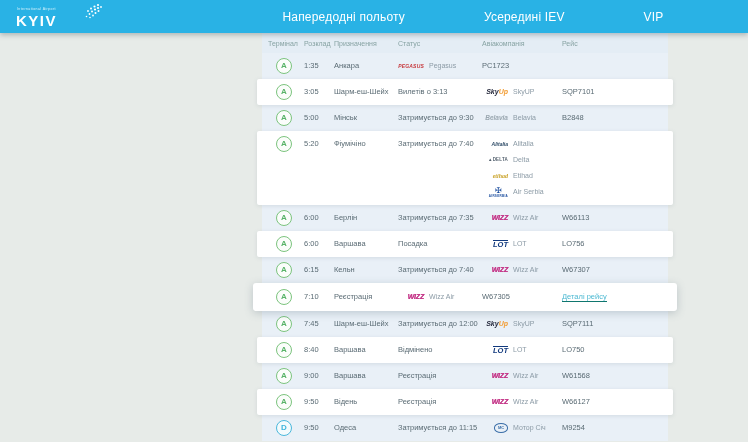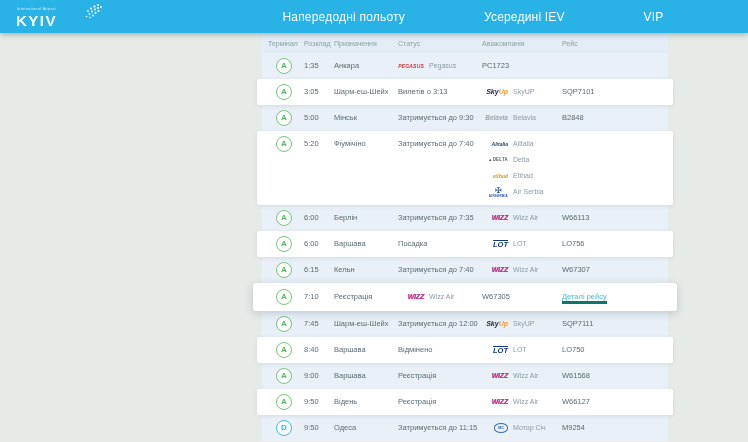--- a/index.html
+++ b/index.html
@@ -62,21 +62,21 @@
   .logo-etihad { color:#c9a227; font-size:6px; font-style:italic; font-weight:bold; font-family:"Liberation Serif", serif; }
   .logo-airserbia { display:flex; flex-direction:column; align-items:center; line-height:1; }
   .logo-airserbia .emblem { color:#1b4d9e; font-size:8px; line-height:8px; }
   .logo-airserbia .sub { color:#1b4d9e; font-size:3px; font-weight:bold; letter-spacing:.3px; }
   .logo-wizz { color:#c5398a; font-size:7px; font-weight:bold; font-style:italic; letter-spacing:-.2px; text-shadow:0 0 .4px #c5398a; }
   .logo-lot { color:#11397d; font-size:7.5px; font-weight:bold; font-style:italic; border-top:1px solid #11397d; line-height:8px; }
   .logo-motorsich { border:1.5px solid #3a6ea8; color:#3a6ea8; border-radius:50%/45%;
       width:14px; height:10px; display:inline-flex; align-items:center; justify-content:center;
       font-size:4px; font-weight:bold; }
 
-  .details-link { font-size:7.5px; color:#4cb9d2; cursor:pointer; border-bottom:3px solid #0f766e; padding-bottom:0; white-space:nowrap; }
+  .details-link { font-size:7.5px; color:#4cb9d2; cursor:pointer; border-bottom:1px solid #0f766e; padding-bottom:0; white-space:nowrap; }
 </style>
 </head>
 <body>
 
 <div class="topbar">
   <div class="brand">
     <span class="brand-sub">International Airport</span>
     <span class="brand-title">KYIV</span>
     <svg class="brand-dots" width="22" height="17" viewBox="0 0 22 17">
       <g fill="#ffffff">

